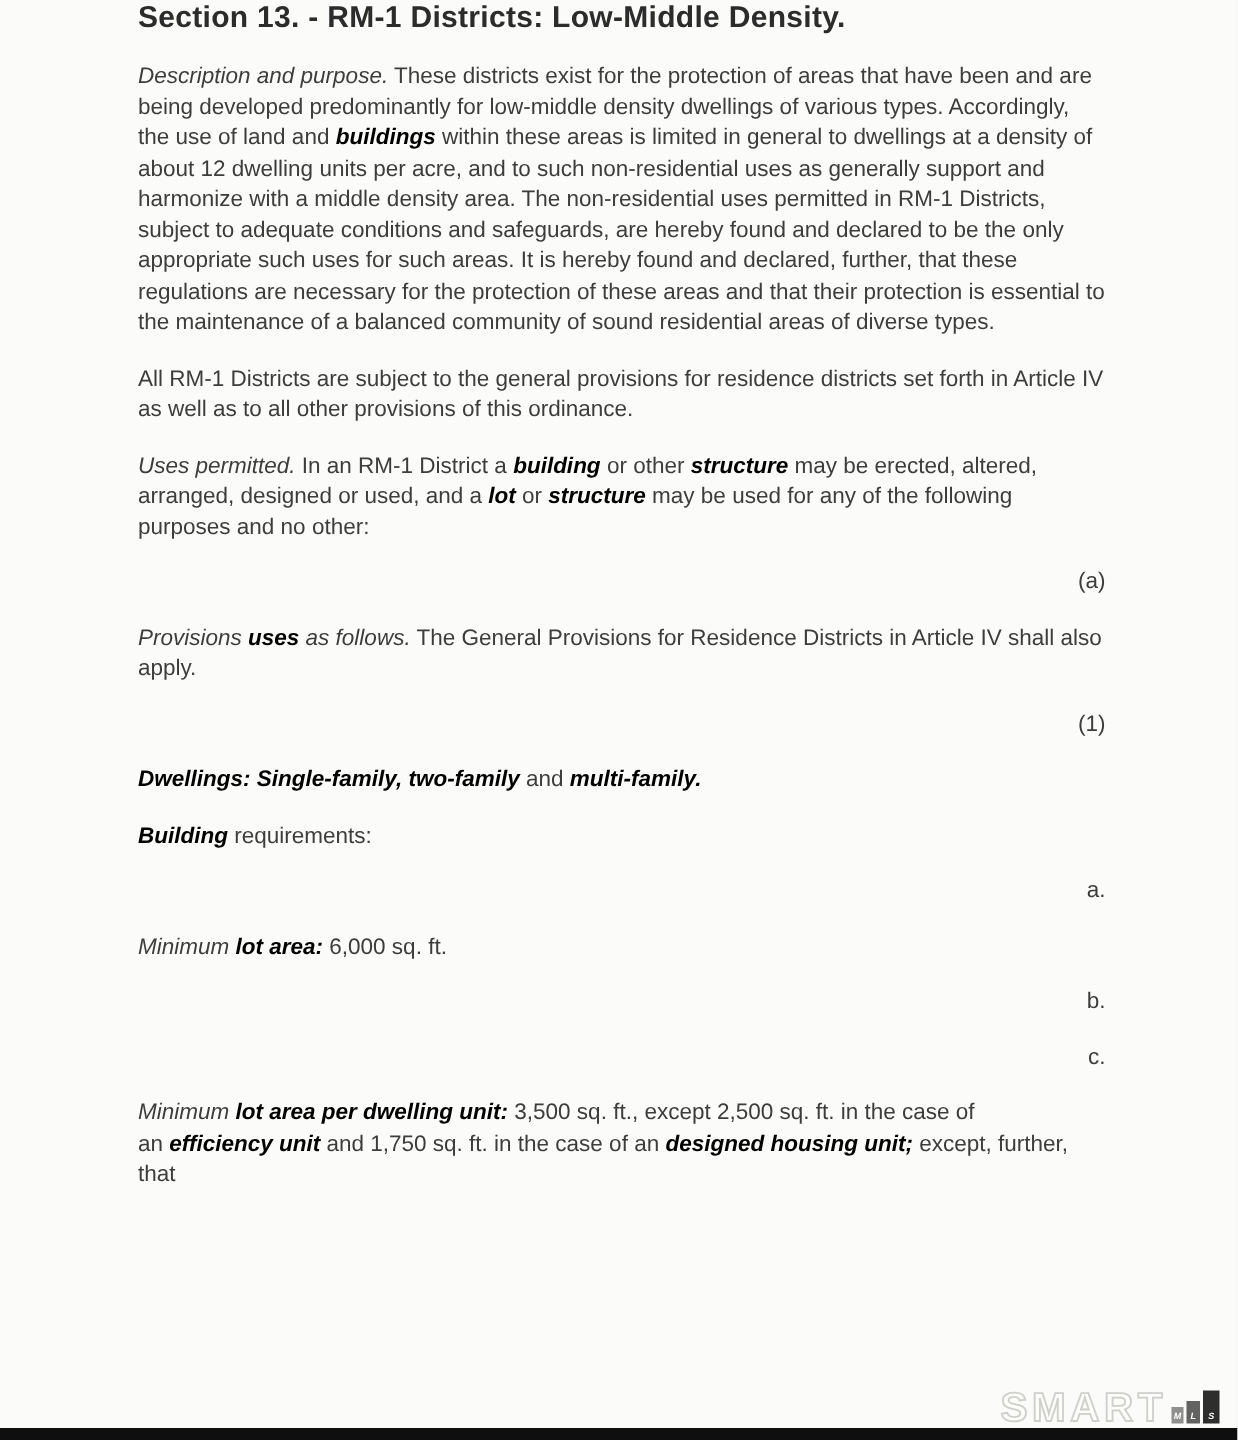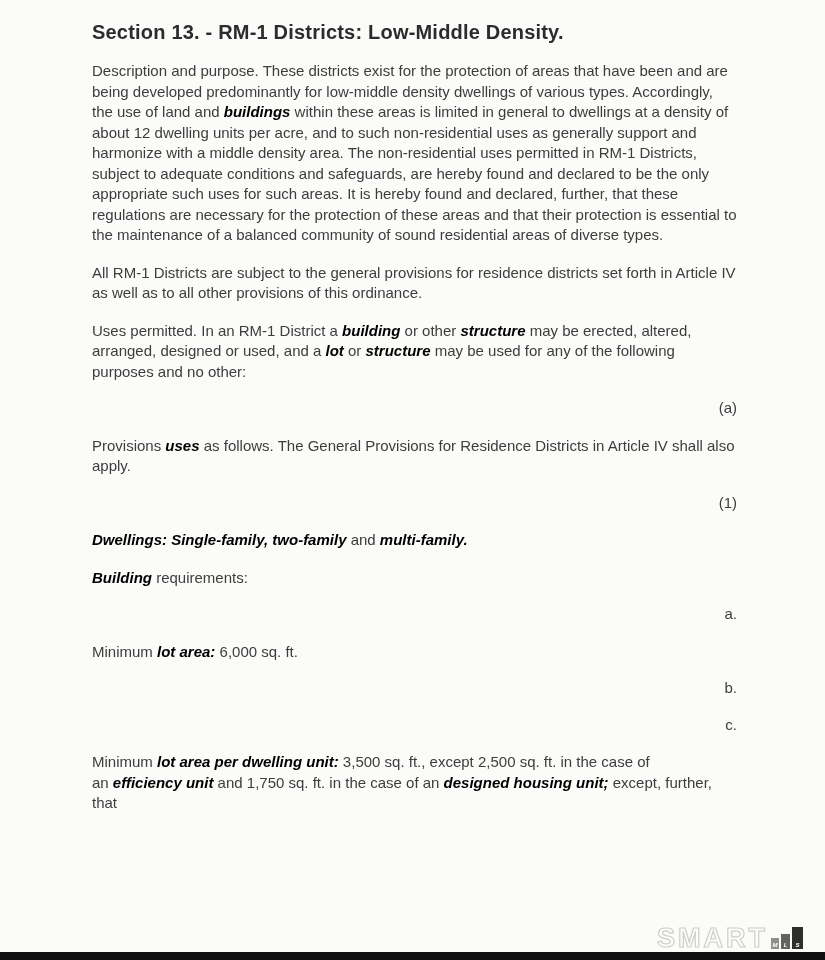--- a/index.html
+++ b/index.html
@@ -9,46 +9,46 @@
     font-family:"Liberation Sans",sans-serif;
   }
   .page{
     position:relative;
     width:825px;height:960px;
     background:#fbfbf9;
     overflow:hidden;
   }
   .content{
     position:absolute;
-    left:92px;top:20px;
+    left:92px;top:0;
     width:645px;
     color:#3d3d3d;
     font-size:15px;
     line-height:20.5px;
   }
   h1.heading{
     font-size:20px;
     line-height:24px;
     font-weight:700;
     color:#2c2c2c;
     margin:0 0 5px 0;
     letter-spacing:.2px;
   }
   .para{margin:17px 0 0 0;}
   .marker{
     margin:16px 0 0 0;
     text-align:right;
   }
-  .it{}
+  .it{font-style:italic;}
   .bi{font-style:italic;font-weight:700;color:#000000;}
   .ul{text-decoration:underline;}
   
   .watermark{
     position:absolute;
-    right:22px;bottom:11px;
+    right:12px;bottom:11px;
     display:flex;
     align-items:flex-end;
   }
   .wm-word{
     font-size:27px;
     line-height:22px;
     font-weight:700;
     letter-spacing:3px;
     color:#fdfdfb;
     -webkit-text-stroke:1.2px #cfcfcc;

